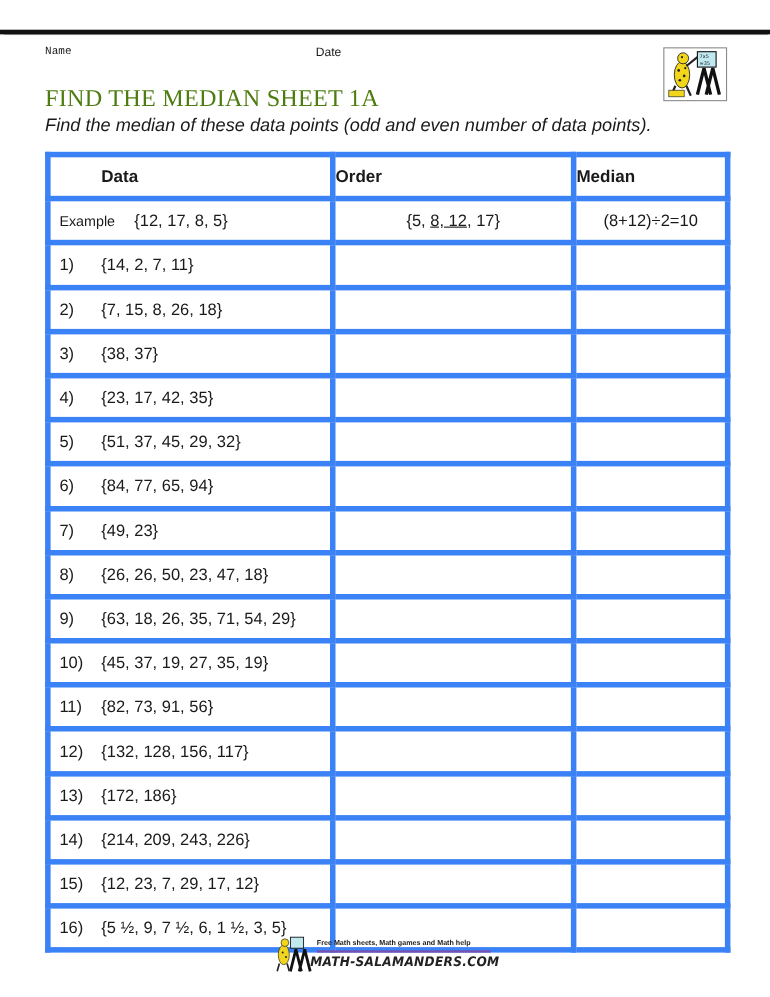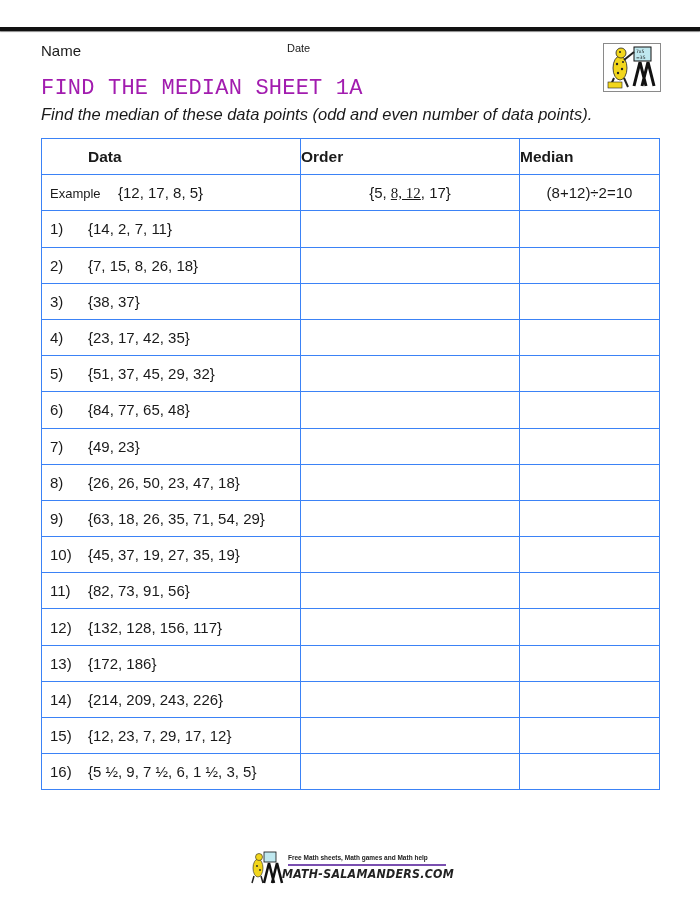--- a/index.html
+++ b/index.html
@@ -21,65 +21,66 @@
       top: 27px;
       width: 700px;
       height: 4px;
       background: #111111;
       box-shadow: 0 1px 1px #888;
     }
     .name-label {
       position: absolute;
       left: 41px;
       top: 42px;
-      font-size: 15px;
+      font-size: 10px;
+      font-family: Liberation Mono, monospace;
     }
     .date-label {
       position: absolute;
       left: 287px;
       top: 42px;
       font-size: 11px;
     }
     .logo-box {
       position: absolute;
       left: 603px;
       top: 43px;
       width: 56px;
       height: 47px;
       border: 1px solid #8a8a8a;
       background: #fff;
     }
     .title {
       position: absolute;
       left: 41px;
       top: 76px;
-      font-family: Liberation Mono, monospace;
+      font-family: Liberation Serif, serif;
       font-size: 22px;
-      color: #a21caf;
+      color: #4d7c0f;
       letter-spacing: 0.2px;
       white-space: nowrap;
     }
     .instructions {
       position: absolute;
       left: 41px;
       top: 105px;
       font-size: 16.5px;
       font-style: italic;
       white-space: nowrap;
     }
     table.worksheet {
       position: absolute;
       left: 41px;
       top: 138px;
       width: 618px;
       border-collapse: collapse;
       table-layout: fixed;
     }
     table.worksheet td, table.worksheet th {
-      border: 1px solid #3b82f6;
+      border: 5px solid #3b82f6;
       height: 35.2px;
       padding: 0;
       font-size: 15px;
     }
     table.worksheet th {
       font-weight: bold;
       font-size: 15.5px;
       text-align: left;
     }
     table.worksheet th.data-col {
@@ -97,21 +98,21 @@
       display: inline-block;
       width: 38px;
     }
     .example-label {
       display: inline-block;
       width: 68px;
       font-size: 13px;
       padding-left: 0px;
     }
     .center { text-align: center; }
-    .u { text-decoration: underline; font-family: Liberation Serif, serif; }
+    .u { text-decoration: underline; }
     .footer {
       position: absolute;
       left: 250px;
       top: 851px;
       width: 200px;
       height: 34px;
       text-align: right;
     }
     .footer-tagline {
       position: absolute;
@@ -220,21 +221,21 @@
         <td class="cell-data"><span class="qnum">4)</span><span>{23, 17, 42, 35}</span></td>
         <td class="center"></td>
         <td class="center"></td>
       </tr>
       <tr>
         <td class="cell-data"><span class="qnum">5)</span><span>{51, 37, 45, 29, 32}</span></td>
         <td class="center"></td>
         <td class="center"></td>
       </tr>
       <tr>
-        <td class="cell-data"><span class="qnum">6)</span><span>{84, 77, 65, 48}</span></td>
+        <td class="cell-data"><span class="qnum">6)</span><span>{84, 77, 65, 94}</span></td>
         <td class="center"></td>
         <td class="center"></td>
       </tr>
       <tr>
         <td class="cell-data"><span class="qnum">7)</span><span>{49, 23}</span></td>
         <td class="center"></td>
         <td class="center"></td>
       </tr>
       <tr>
         <td class="cell-data"><span class="qnum">8)</span><span>{26, 26, 50, 23, 47, 18}</span></td>

